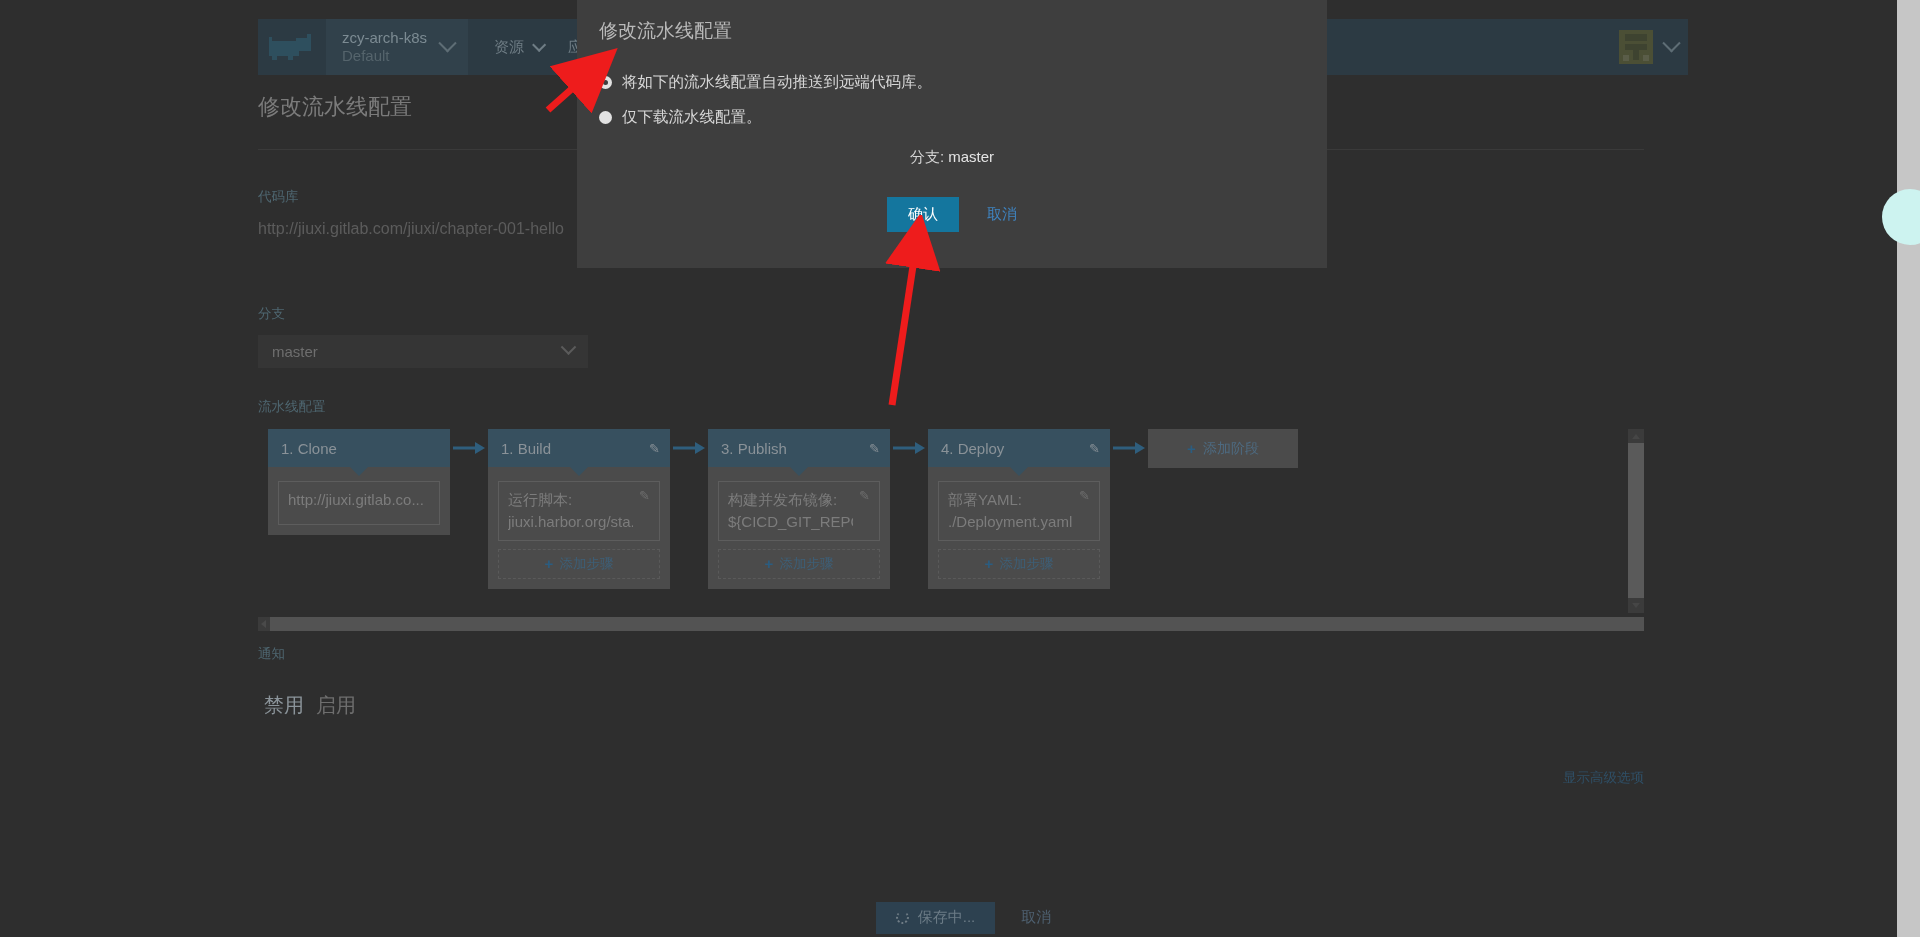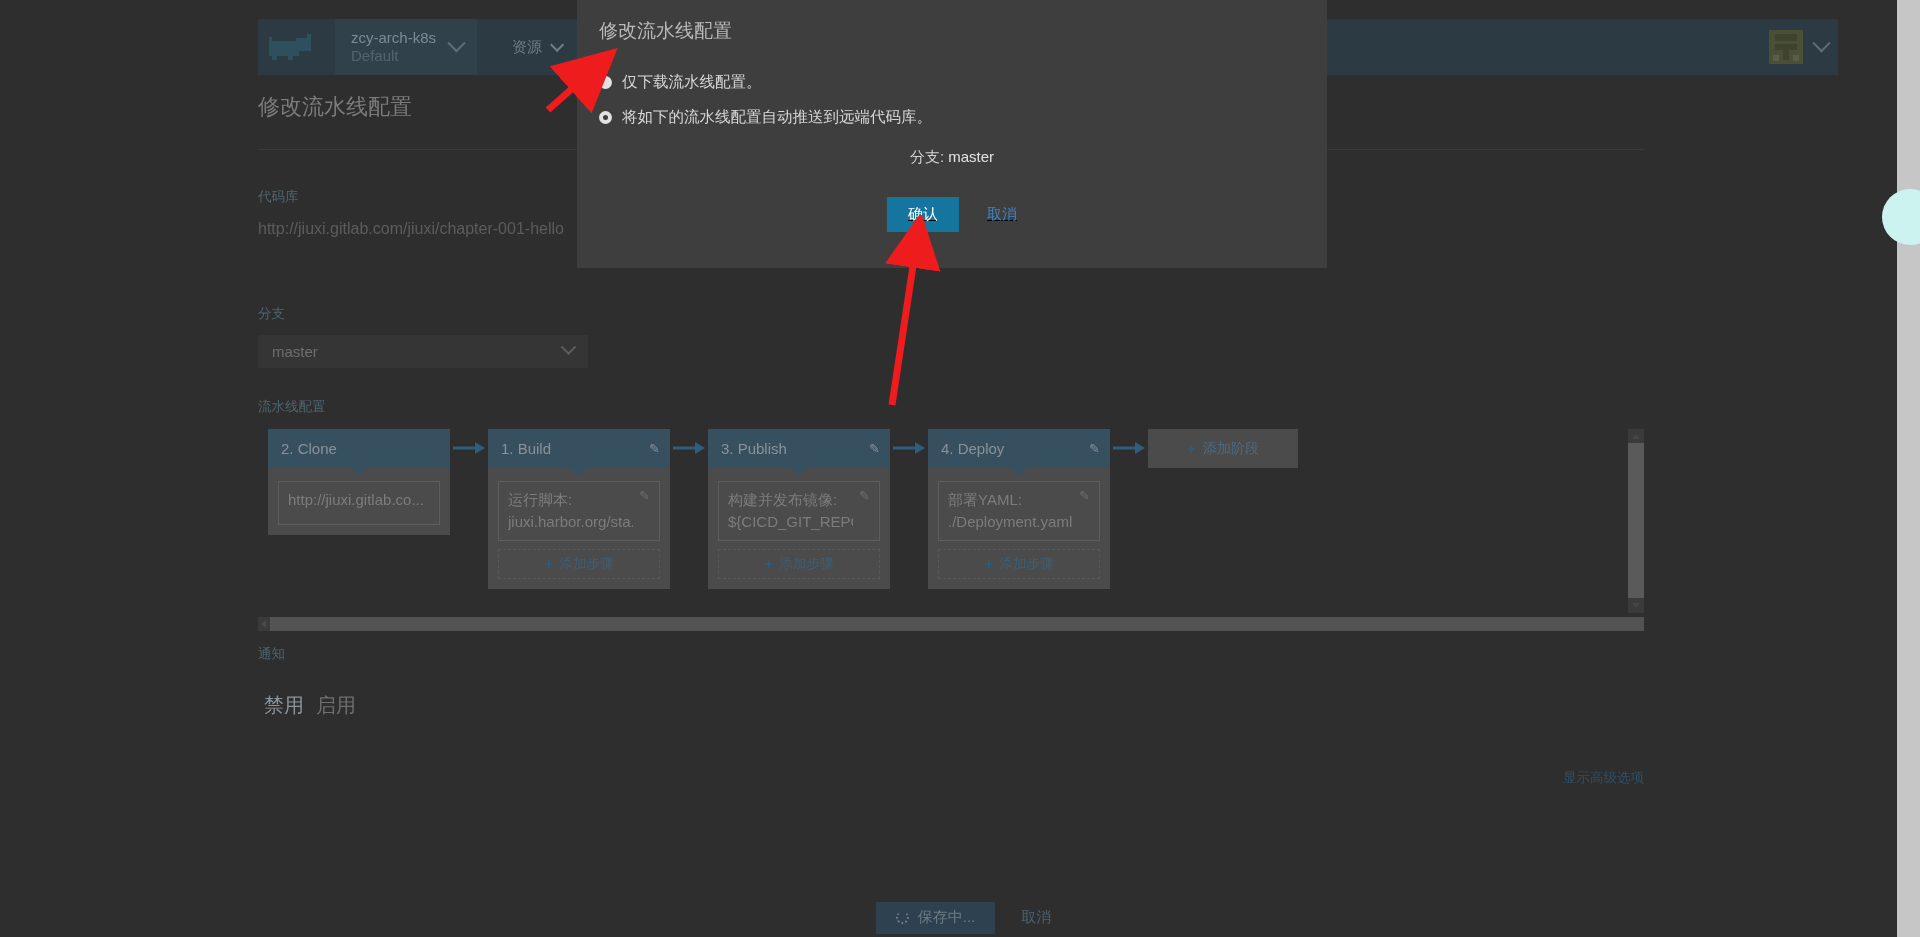--- a/index.html
+++ b/index.html
@@ -12,23 +12,23 @@
   #root { position: relative; width: 1920px; height: 937px; background: #2e2e2e; }
 
   
   #page { position: absolute; inset: 0; }
 
   .topbar {
     position: absolute; left: 0; top: 19px; width: 1920px; height: 56px;
     background: #2e2e2e;
   }
   .topbar-inner {
-    position: absolute; left: 258px; top: 0; width: 1580px; height: 56px;
+    position: absolute; left: 258px; top: 0; width: 1430px; height: 56px;
     background: #2c3a43;
-    display: flex; align-items: center; gap: 9px;
+    display: flex; align-items: center;
   }
   .logo-wrap {
     width: 60px; height: 56px; display: flex; align-items: center; justify-content: center;
     margin-left: 2px;
   }
   .cow { position: relative; width: 42px; height: 26px; }
   .cow .body { position: absolute; left: 0; top: 7px; width: 30px; height: 15px; background: #2e4f5e; }
   .cow .head { position: absolute; left: 27px; top: 4px; width: 15px; height: 13px; background: #2e4f5e; }
   .cow .horn { position: absolute; left: 38px; top: 0px; width: 4px; height: 6px; background: #2e4f5e; }
   .cow .leg1 { position: absolute; left: 3px; top: 20px; width: 5px; height: 6px; background: #2e4f5e; }
@@ -183,21 +183,21 @@
   .radios { padding: 28px 0 0 22px; }
   .radio-row { display: flex; align-items: center; gap: 10px; margin-bottom: 14px; }
   .radio {
     width: 13px; height: 13px; border-radius: 50%; background: #e2e2e2;
     display: flex; align-items: center; justify-content: center; flex: none;
   }
   .radio.checked::after { content: ""; width: 5px; height: 5px; border-radius: 50%; background: #3e3e3e; }
   .radio-label { font-size: 15.5px; color: #d7d7d7; }
   .branch-line { text-align: center; font-size: 15px; color: #d4d4d4; margin-top: 20px; }
   .branch-line .bk { color: #e4e4e4; }
-  .modal-actions { display: flex; align-items: center; justify-content: center; gap: 28px; margin-top: 30px; text-decoration: underline; }
+  .modal-actions { display: flex; align-items: center; justify-content: center; gap: 28px; margin-top: 30px; }
   .ok-btn { background: #14769e; color: #fff; font-size: 15px; height: 35px; padding: 0 21px;
             display: flex; align-items: center; }
   .cancel-link { color: #3f84c0; font-size: 15px; }
 
   
   .annot { position: absolute; z-index: 60; pointer-events: none; }
 </style>
 </head>
 <body>
 
@@ -262,21 +262,21 @@
         <span class="select-chev"></span>
       </div>
 
       <div class="field-label" style="margin-top:30px">流水线配置</div>
 
       <div class="pipeline-wrap">
         <div class="pipeline-scroller">
           <div class="stages" id="stages">
               <div class="stage">
                 <div class="stage-head">
-                  <span class="stage-title">2. Clone</span>
+                  <span class="stage-title">1. Clone</span>
                 </div>
                 <div class="stage-body">
                   <div class="notch"></div>
                   <div class="step">
                     <div class="step-text">http://jiuxi.gitlab.co...</div>
                   </div>
                 </div>
               </div>
               <div class="arrow">
                 <svg width="32" height="14" viewBox="0 0 32 14">
@@ -393,26 +393,26 @@
 
     <div class="edge-strip"></div>
     <div class="edge-bubble"></div>
   </div>
 
   <div class="modal">
     <div class="modal-title">修改流水线配置</div>
 
     <div class="radios">
       <div class="radio-row">
+        <span class="radio checked"></span>
+        <span class="radio-label">将如下的流水线配置自动推送到远端代码库。</span>
+      </div>
+      <div class="radio-row">
         <span class="radio"></span>
         <span class="radio-label">仅下载流水线配置。</span>
-      </div>
-      <div class="radio-row">
-        <span class="radio checked"></span>
-        <span class="radio-label">将如下的流水线配置自动推送到远端代码库。</span>
       </div>
     </div>
 
     <div class="branch-line">
       <span>分支:</span>
       <span class="bk">master</span>
     </div>
 
     <div class="modal-actions">
       <div class="ok-btn">确认</div>

